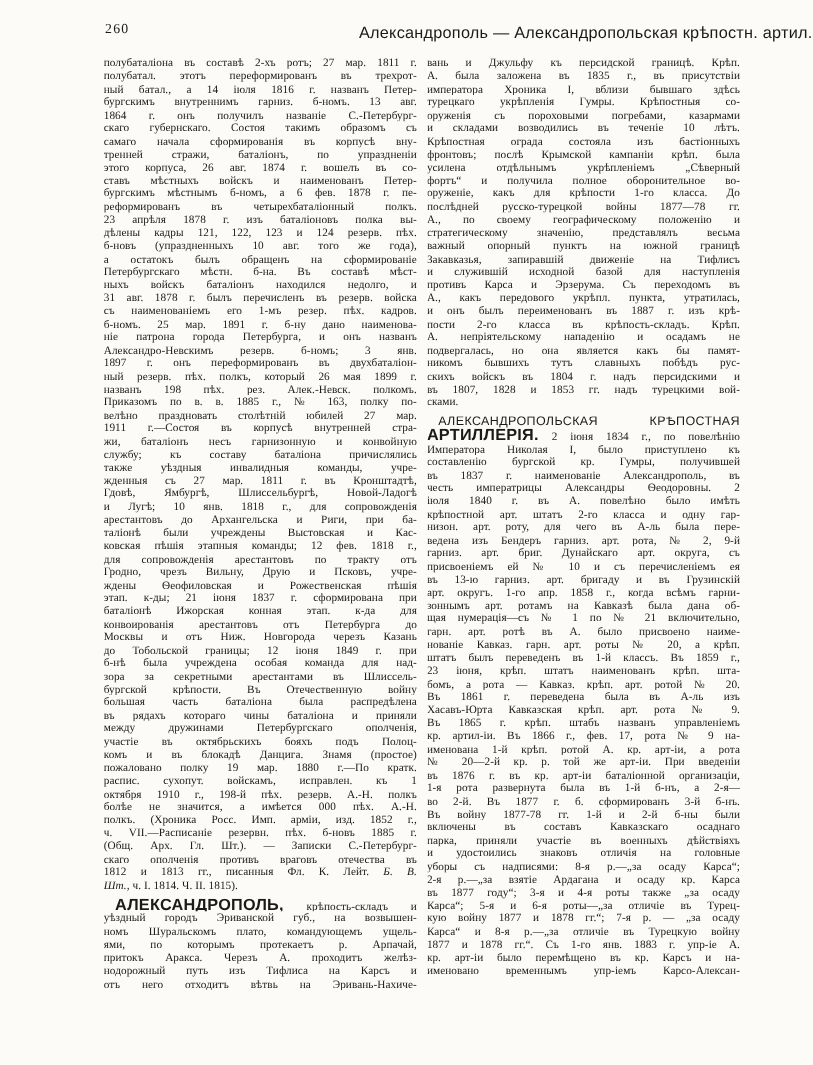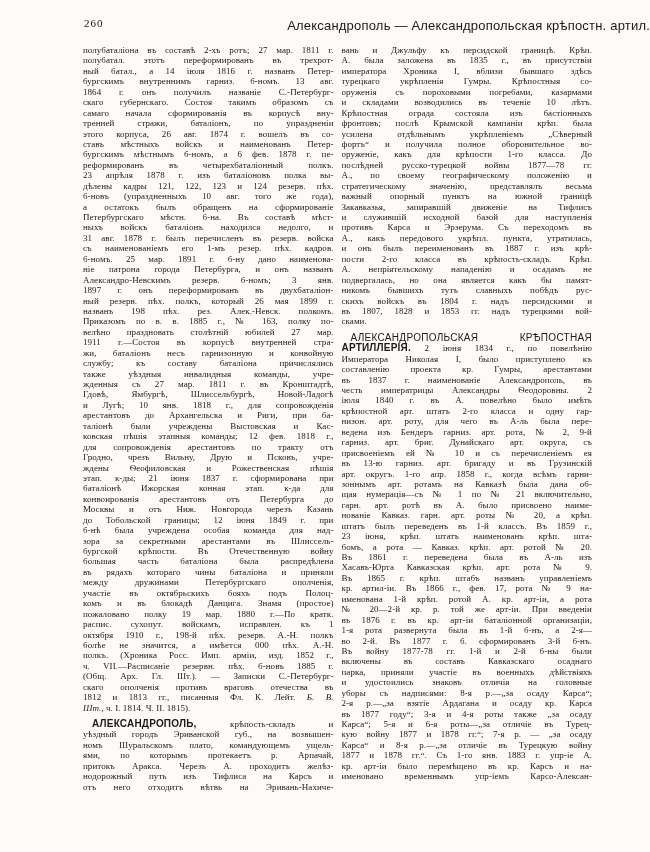--- a/index.html
+++ b/index.html
@@ -60,21 +60,21 @@
   .ln.gap { margin-top: 6px; }
   .ln.big {
     font-family: "Liberation Sans", sans-serif;
     font-weight: 400;
     font-size: 10px;
     letter-spacing: 0.3px;
   }
   .lead {
     font-family: "Liberation Sans", sans-serif;
     font-weight: 700;
-    font-size: 10px;
+    font-size: 13px;
     letter-spacing: 0.2px;
   }
   .ln i { font-style: italic; margin-top: 11px; }
 </style>
 </head>
 <body>
 
 <div class="page">
   <div class="running-head">
     <span class="pagenum">260</span>
@@ -178,21 +178,21 @@
         <div class="ln">пости 2-го класса въ крѣпость-складъ. Крѣп.</div>
         <div class="ln">А. непріятельскому нападенію и осадамъ не</div>
         <div class="ln">подвергалась, но она является какъ бы памят-</div>
         <div class="ln">никомъ бывшихъ тутъ славныхъ побѣдъ рус-</div>
         <div class="ln">скихъ войскъ въ 1804 г. надъ персидскими и</div>
         <div class="ln">въ 1807, 1828 и 1853 гг. надъ турецкими вой-</div>
         <div class="ln end">сками.</div>
         <div class="ln gap ind big">АЛЕКСАНДРОПОЛЬСКАЯ КРѢПОСТНАЯ</div>
         <div class="ln"><b class="lead">АРТИЛЛЕРІЯ.</b> 2 іюня 1834 г., по повелѣнію</div>
         <div class="ln">Императора Николая I, было приступлено къ</div>
-        <div class="ln">составленію проекта кр. Гумры, арестантами</div>
+        <div class="ln">составленію бургской кр. Гумры, получившей</div>
         <div class="ln">въ 1837 г. наименованіе Александрополь, въ</div>
         <div class="ln">честь императрицы Александры Ѳеодоровны. 2</div>
         <div class="ln">іюля 1840 г. въ А. повелѣно было имѣть</div>
         <div class="ln">крѣпостной арт. штатъ 2-го класса и одну гар-</div>
         <div class="ln">низон. арт. роту, для чего въ А-ль была пере-</div>
         <div class="ln">ведена изъ Бендеръ гарниз. арт. рота, № 2, 9-й</div>
         <div class="ln">гарниз. арт. бриг. Дунайскаго арт. округа, съ</div>
         <div class="ln">присвоеніемъ ей № 10 и съ перечисленіемъ ея</div>
         <div class="ln">въ 13-ю гарниз. арт. бригаду и въ Грузинскій</div>
         <div class="ln">арт. округъ. 1-го апр. 1858 г., когда всѣмъ гарни-</div>

